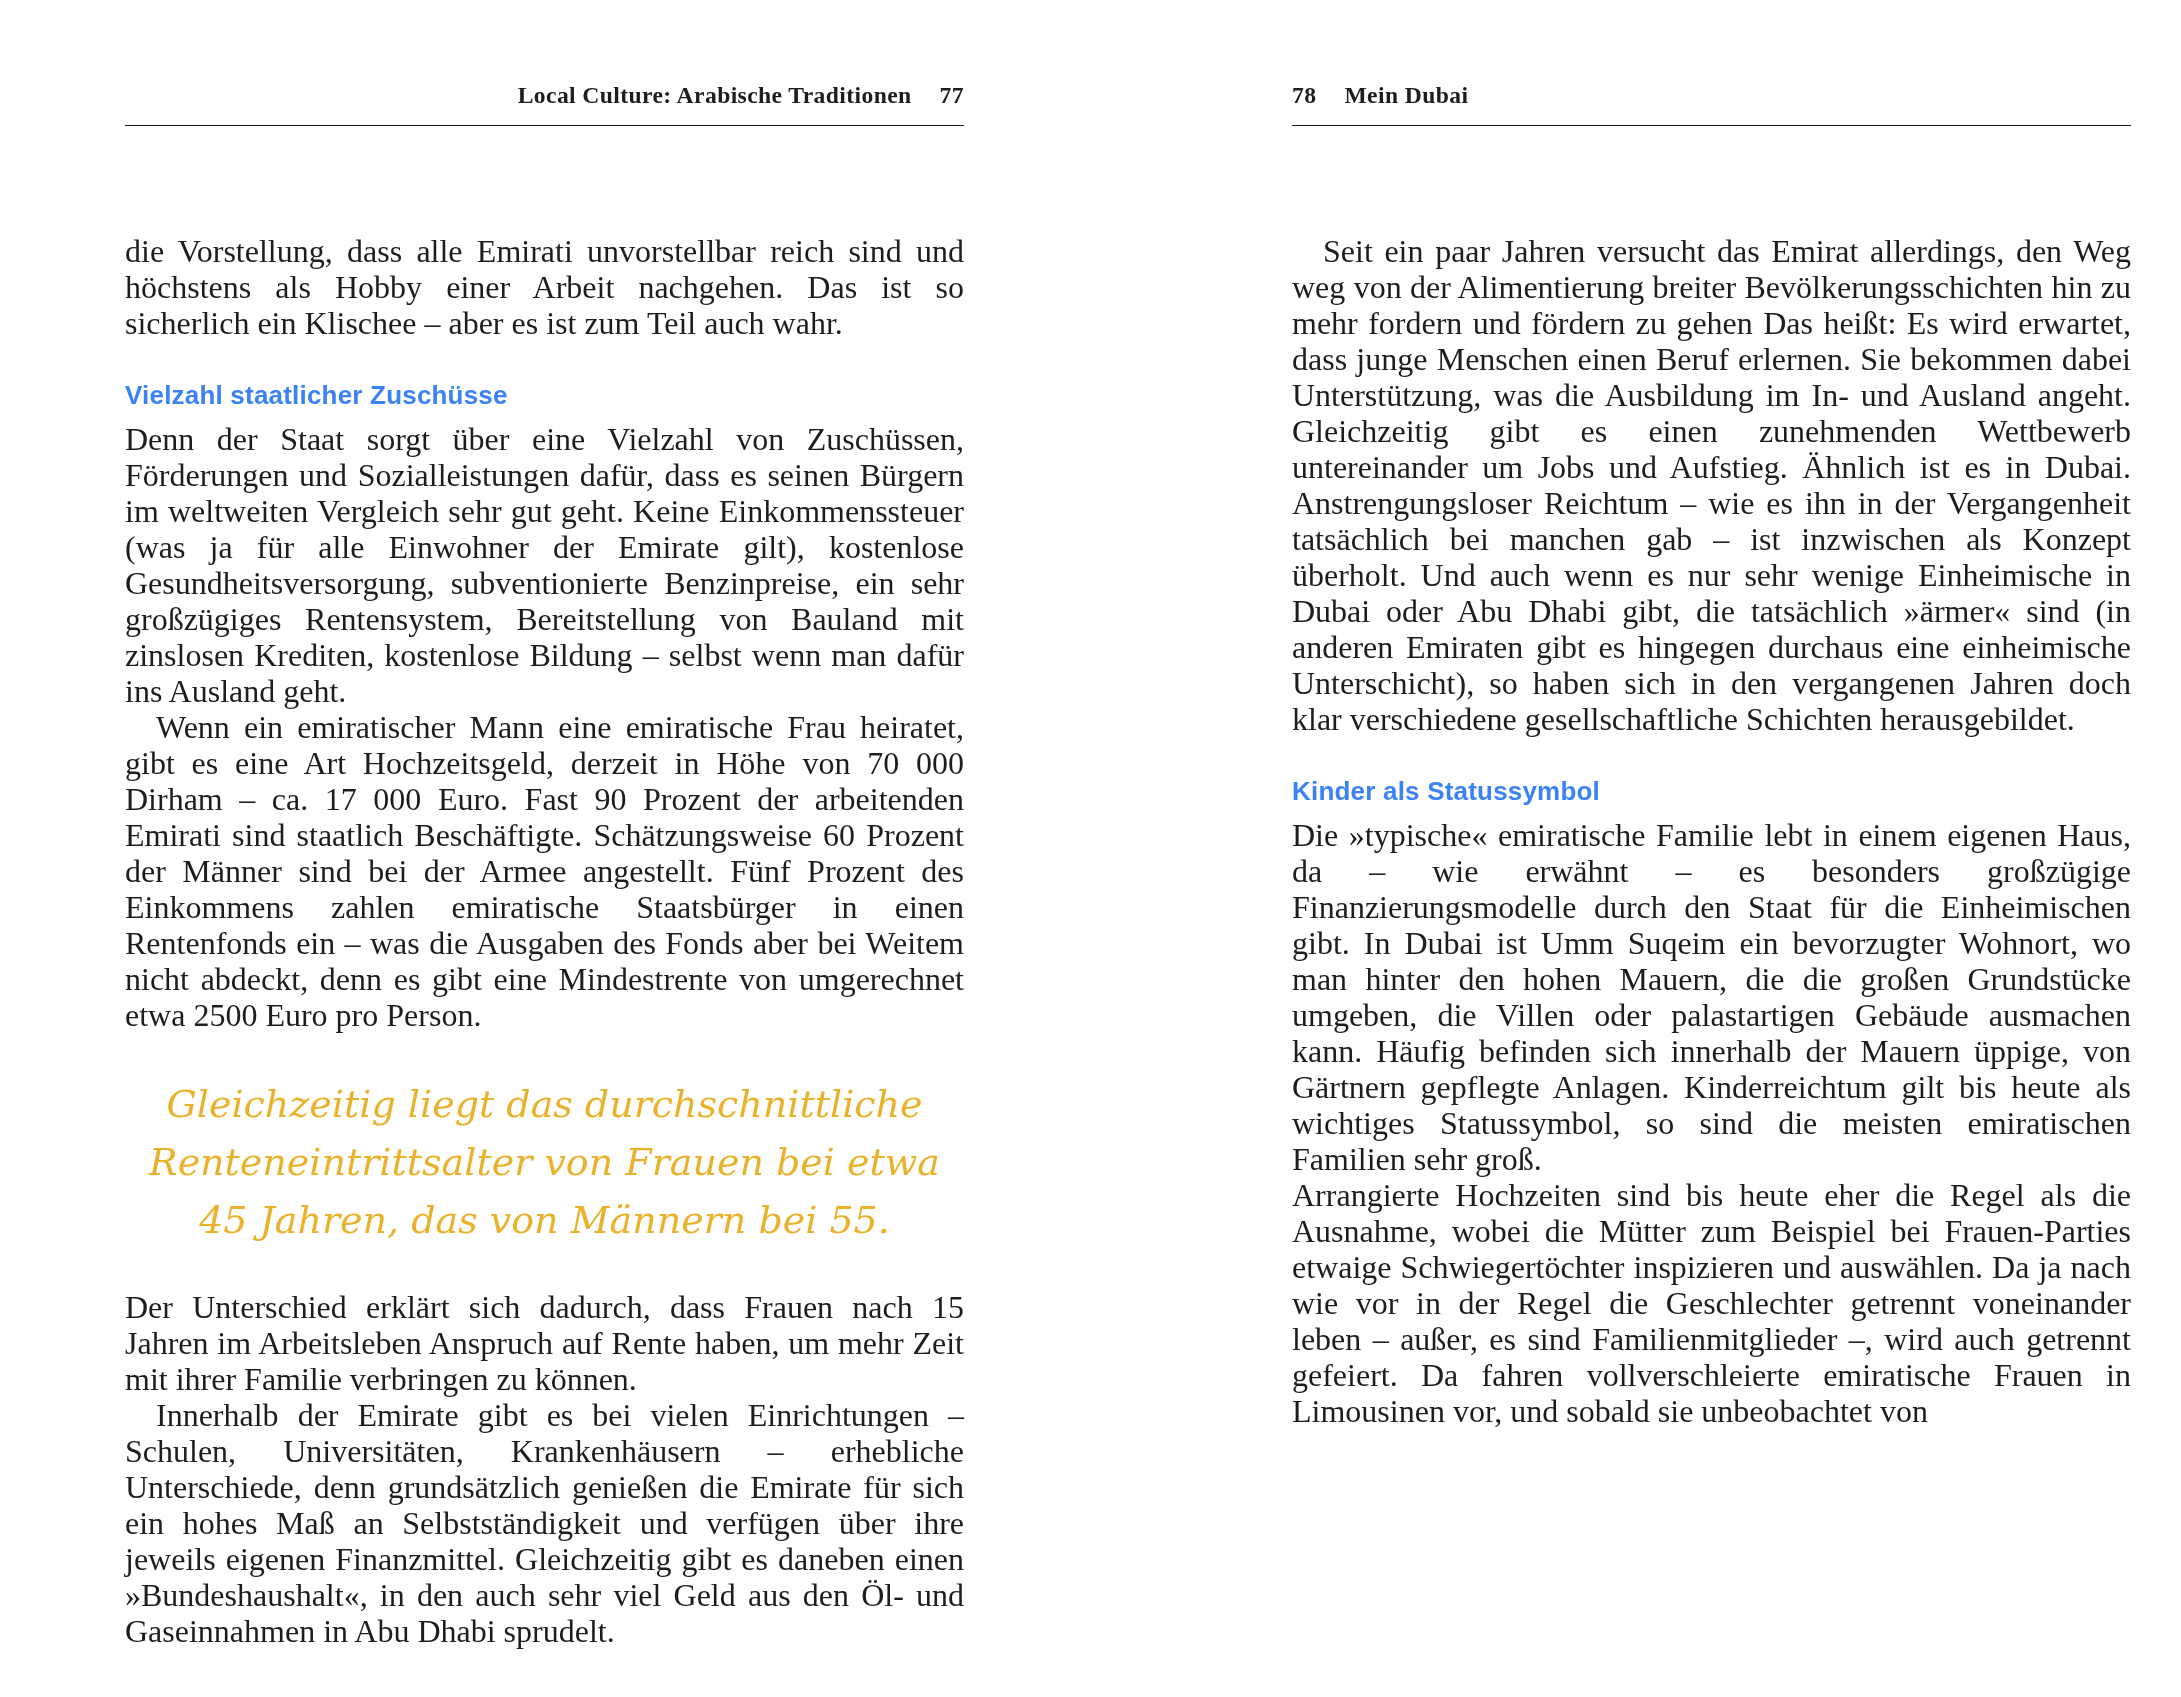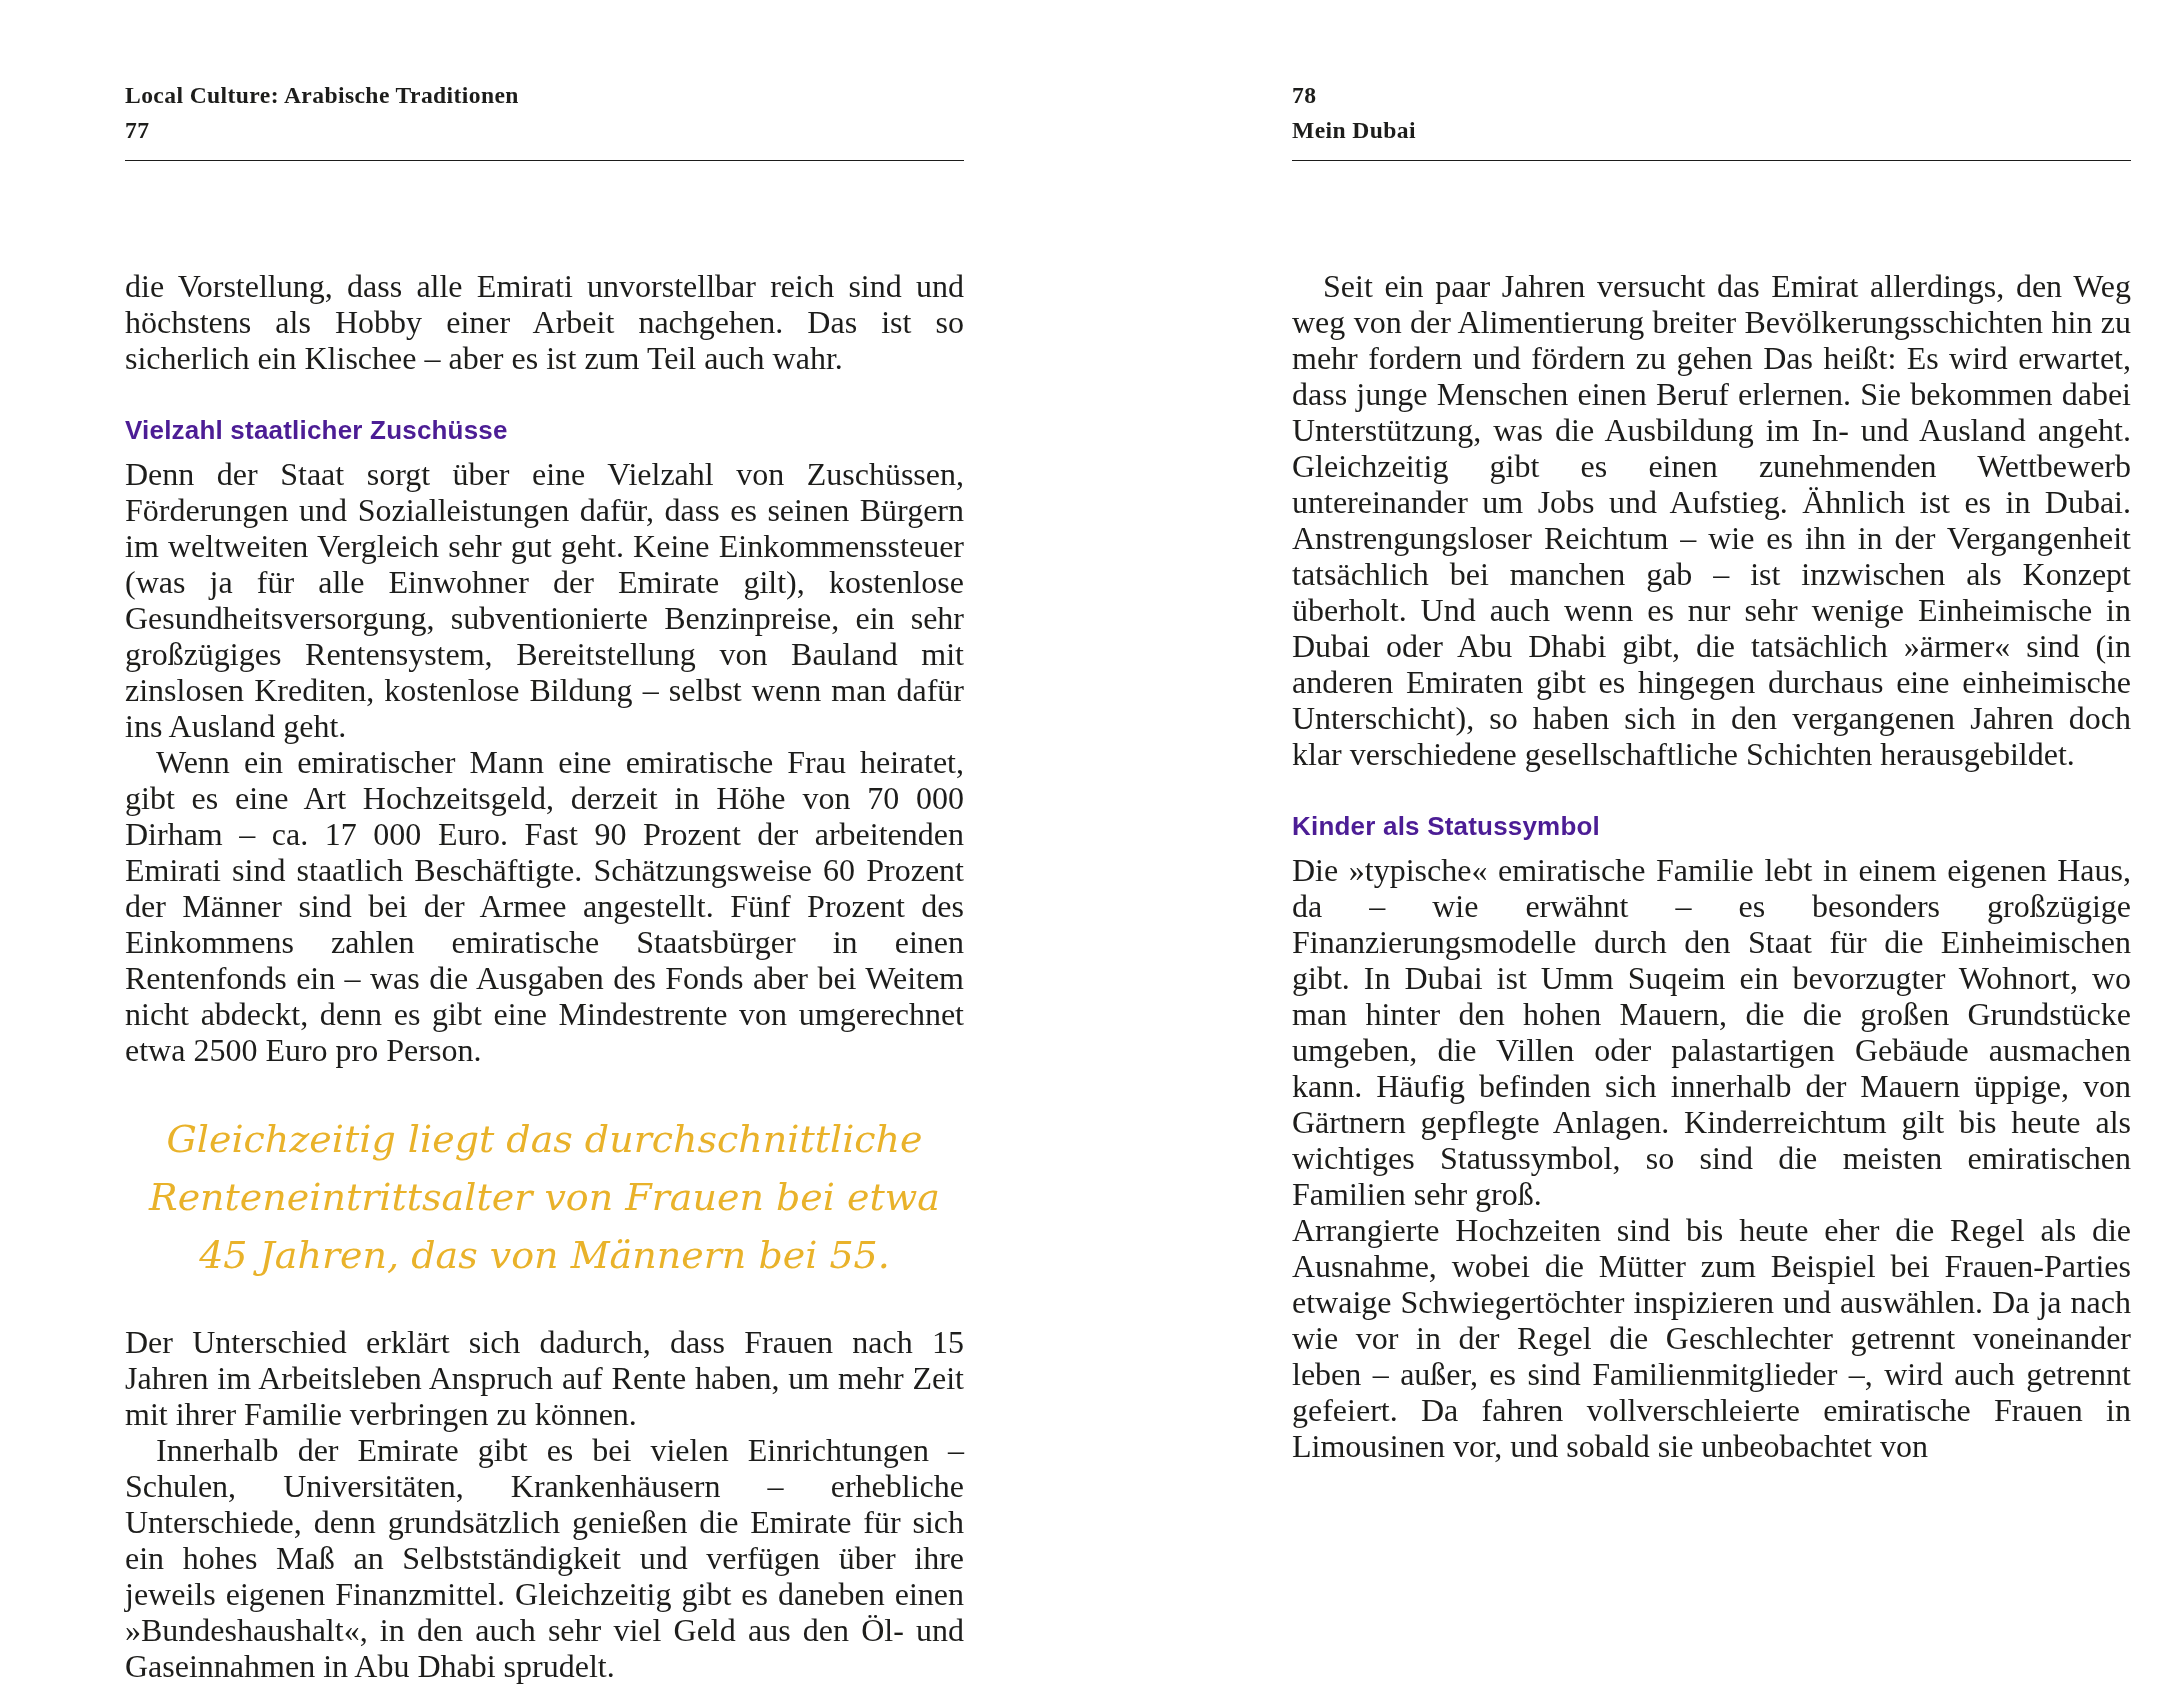--- a/index.html
+++ b/index.html
@@ -19,28 +19,27 @@
     position: absolute;
     top: 82px;
     width: 839px;
   }
   .page-left  { left: 125px; }
   .page-right { left: 1292px; }
 
   .running-head {
     display: flex;
     align-items: baseline;
-    gap: 8px;
+    gap: 28px;
     font-family: "Liberation Serif", serif;
     font-weight: bold;
     font-size: 23.6px;
     letter-spacing: 0.4px;
     border-bottom: 1.8px solid #1d1d1b;
     padding-bottom: 16.4px;
-    flex-direction: column;
   }
   .running-head.align-right { justify-content: flex-end; }
   .running-head.align-left  { justify-content: flex-start; }
 
   .page-content {
     margin-top: 107px;
   }
 
   p.body {
     font-size: 32px;
@@ -50,21 +49,21 @@
     hyphens: auto;
     -webkit-hyphens: auto;
   }
   p.body.indent { text-indent: 31px; }
 
   h2.section-heading {
     font-family: "Liberation Sans", sans-serif;
     font-weight: bold;
     font-size: 26px;
     line-height: 36px;
-    color: #4c1d95;
+    color: #3b82f6;
     margin: 36px 0 7.3px 0;
     letter-spacing: 0.2px;
   }
 
   .pull-quote {
     font-family: "DejaVu Serif", cursive, serif;
     font-style: italic;
     color: #E9B22A;
     font-size: 38px;
     line-height: 58px;

